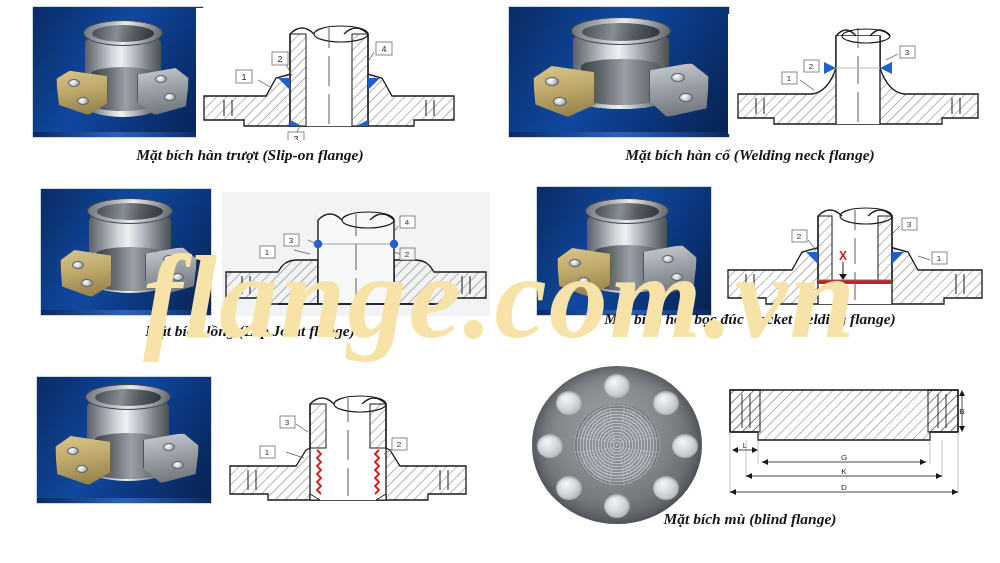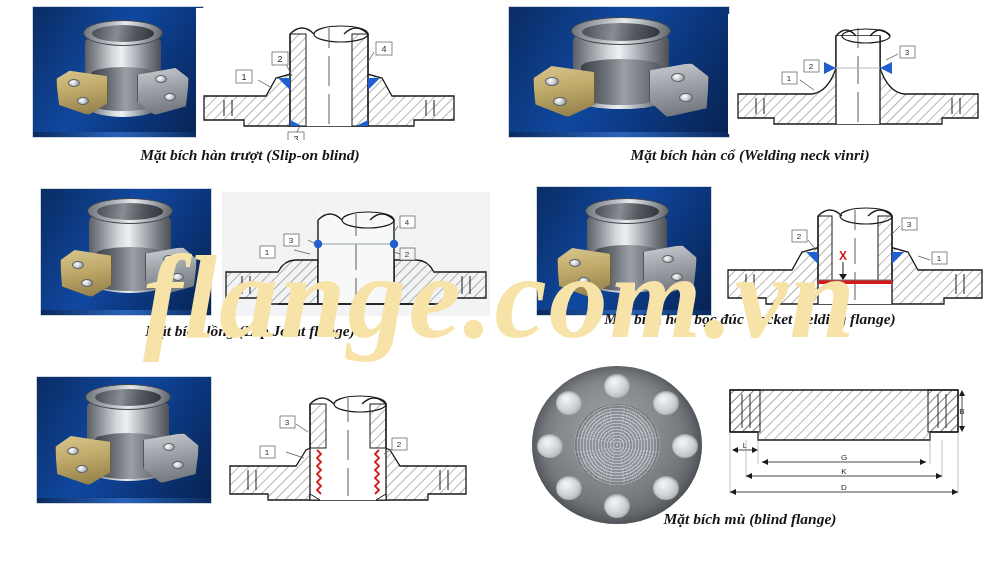--- a/index.html
+++ b/index.html
@@ -213,21 +213,21 @@
           <rect x="76" y="44" width="16" height="13" fill="#fff" stroke="#6b6b6b" stroke-width="0.8"></rect>
           <text x="84" y="54">2</text>
           <rect x="92" y="124" width="16" height="13" fill="#fff" stroke="#6b6b6b" stroke-width="0.8"></rect>
           <text x="100" y="134">3</text>
           <rect x="180" y="34" width="16" height="13" fill="#fff" stroke="#6b6b6b" stroke-width="0.8"></rect>
           <text x="188" y="44">4</text>
         </g>
       </svg>
     </div>
 
-    <div class="caption" style="top:146px;">Mặt bích hàn trượt (Slip-on blind)</div>
+    <div class="caption" style="top:146px;">Mặt bích hàn trượt (Slip-on flange)</div>
   </div>
 
   <div class="cell" style="left:500px;top:0;width:500px;height:180px;">
 
     <div class="render" style="left:8px;top:6px;width:222px;height:132px;">
       <div class="f3d">
         <div class="hub-body" style="left:64px;top:22px;width:96px;height:80px;"></div>
         <div class="hub-top-ellipse" style="left:62px;top:10px;width:100px;height:28px;"></div>
         <div class="hub-bore" style="left:73px;top:16px;width:78px;height:18px;"></div>
         <div class="hub-inner-wall" style="left:72px;top:52px;width:80px;height:46px;"></div>
@@ -266,21 +266,21 @@
           <rect x="54" y="58" width="15" height="12" fill="#fff" stroke="#6b6b6b" stroke-width="0.8"></rect>
           <text x="61" y="67">1</text>
           <rect x="76" y="46" width="15" height="12" fill="#fff" stroke="#6b6b6b" stroke-width="0.8"></rect>
           <text x="83" y="55">2</text>
           <rect x="172" y="32" width="15" height="12" fill="#fff" stroke="#6b6b6b" stroke-width="0.8"></rect>
           <text x="179" y="41">3</text>
         </g>
       </svg>
     </div>
 
-    <div class="caption" style="top:146px;">Mặt bích hàn cổ (Welding neck vinri)</div>
+    <div class="caption" style="top:146px;">Mặt bích hàn cổ (Welding neck flange)</div>
   </div>
 
   <div class="cell" style="left:0;top:182px;width:500px;height:176px;">
 
     <div class="render" style="left:40px;top:6px;width:172px;height:128px;">
       <div class="f3d">
         <div class="hub-body" style="left:48px;top:20px;width:82px;height:84px;"></div>
         <div class="hub-top-ellipse" style="left:46px;top:9px;width:86px;height:26px;"></div>
         <div class="hub-bore" style="left:56px;top:14px;width:66px;height:17px;"></div>
         <div class="hub-inner-wall" style="left:55px;top:58px;width:68px;height:44px;"></div>

